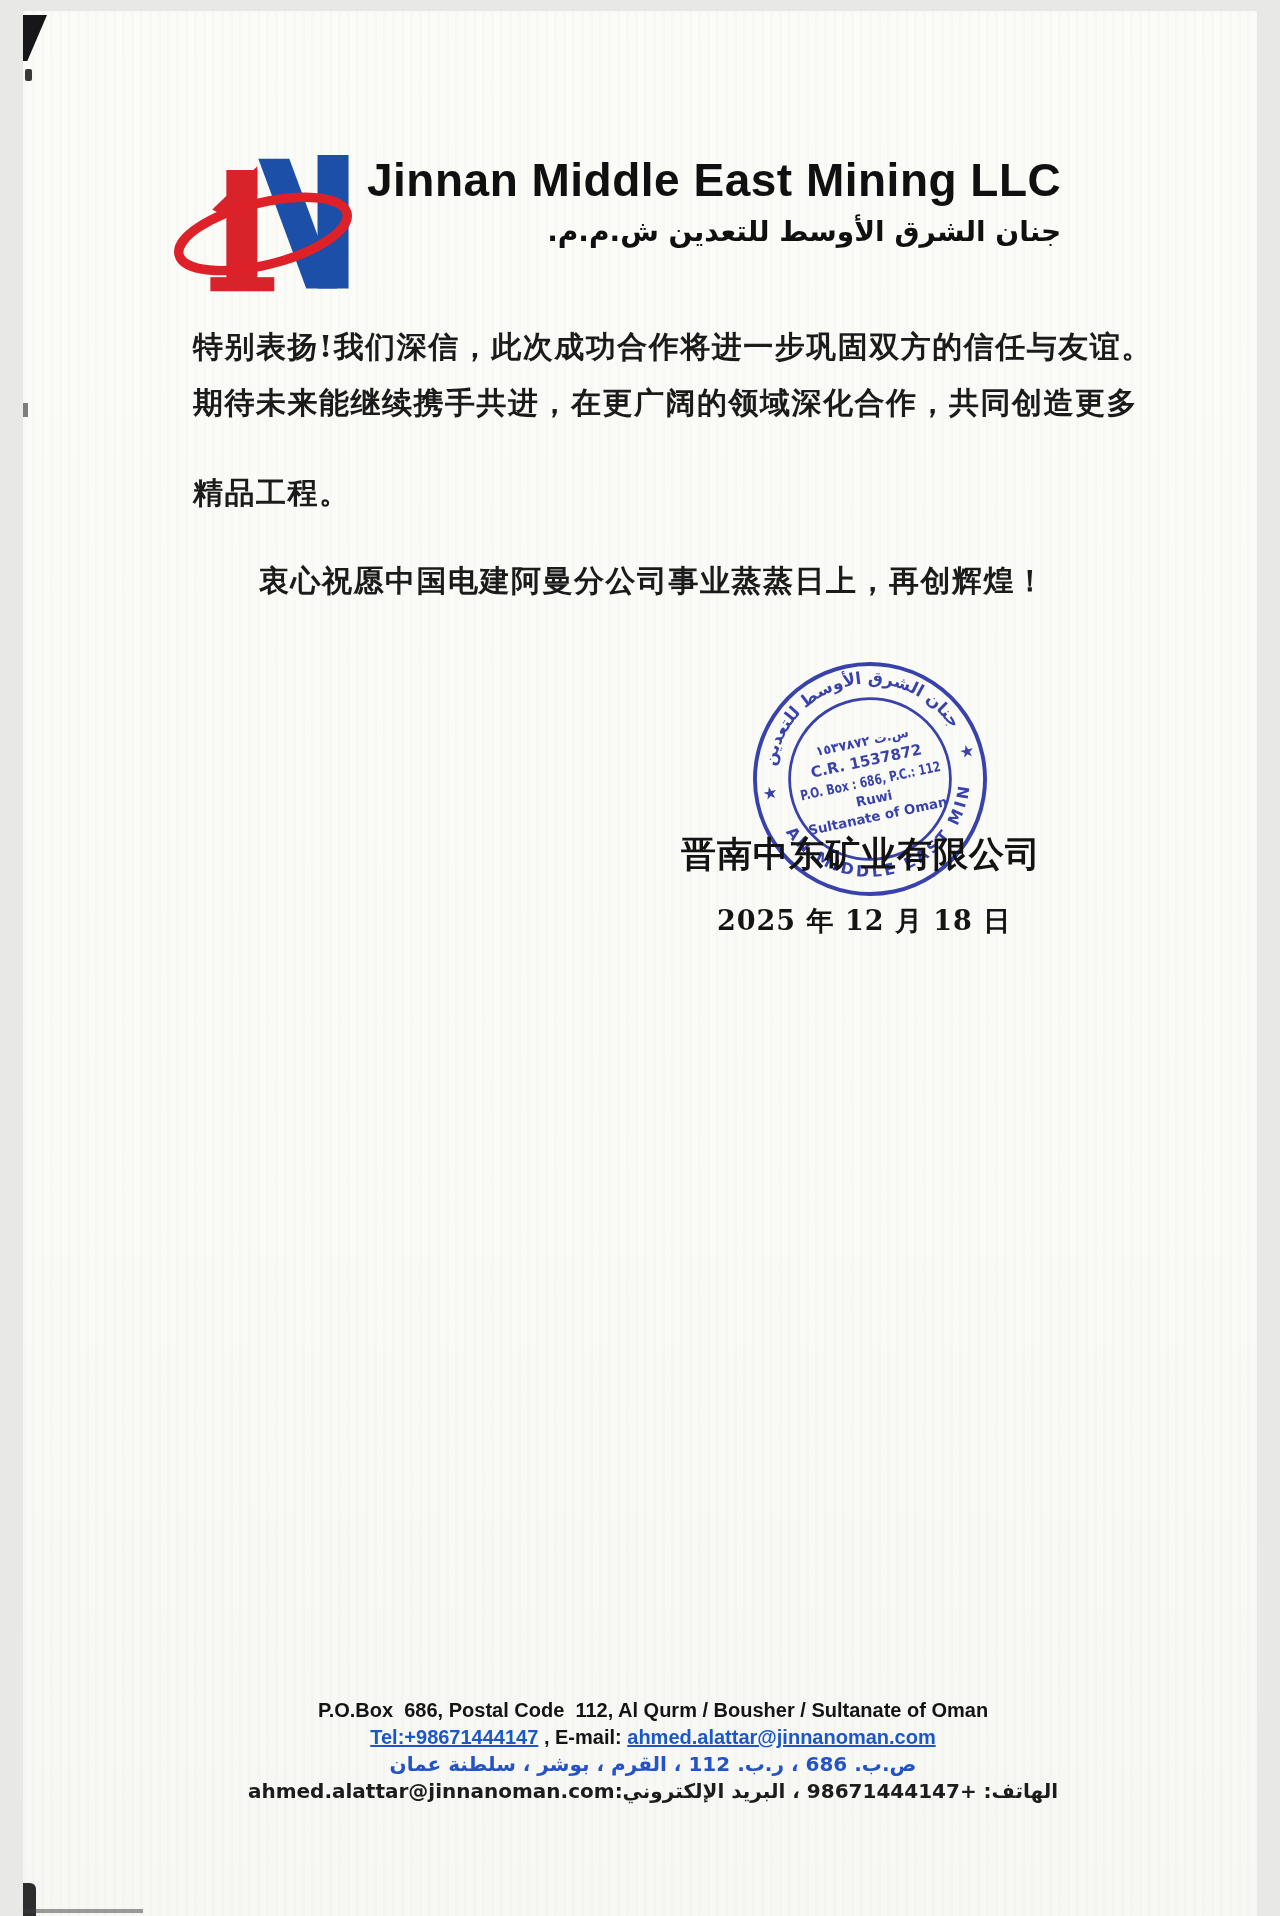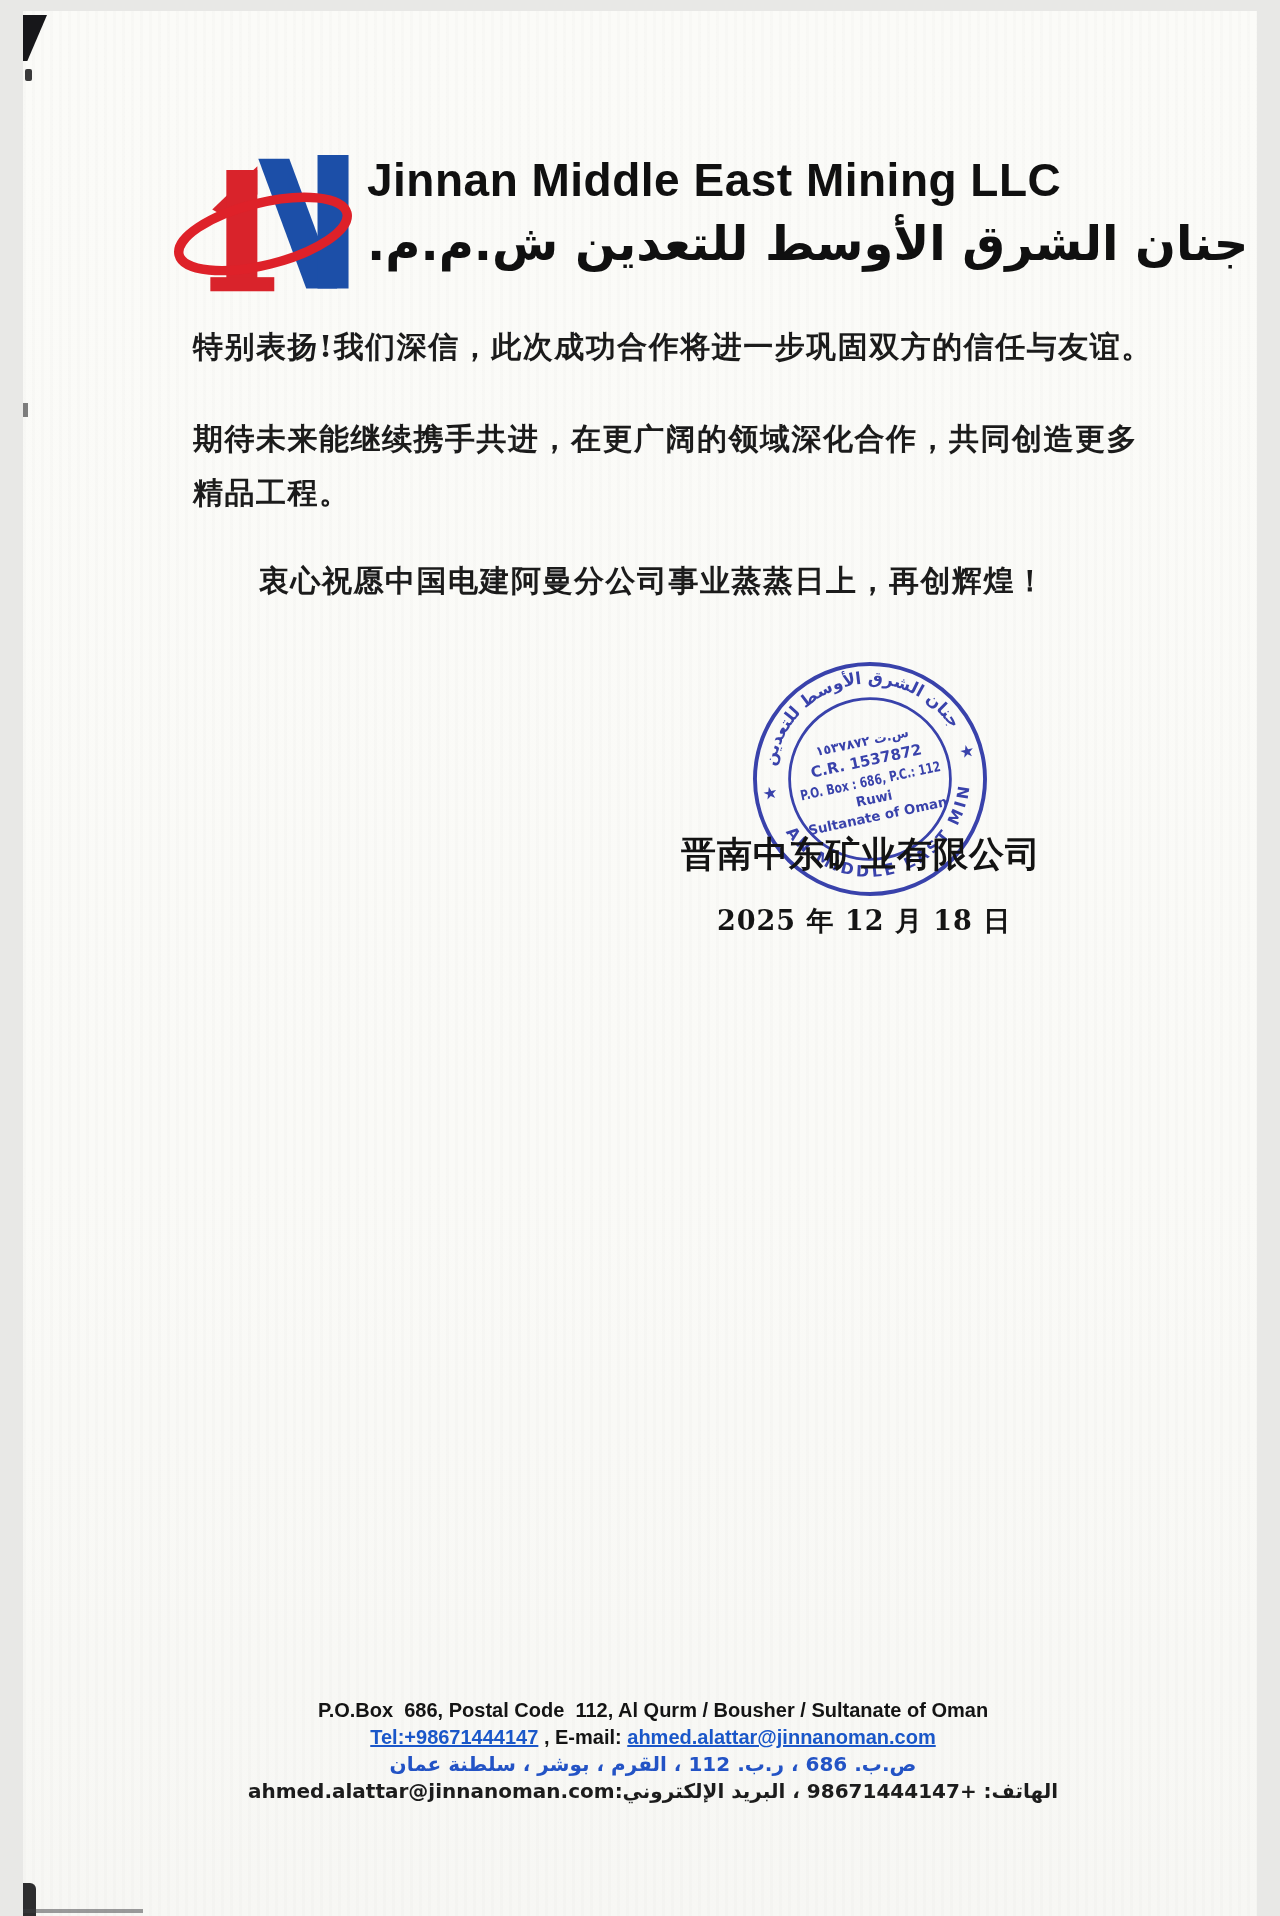--- a/index.html
+++ b/index.html
@@ -19,29 +19,29 @@
   .art.corner-dot{left:2px; top:58px; width:7px; height:12px; border-radius:2px; opacity:.85;}
   .art.edge-tick{left:0; top:392px; width:5px; height:14px; opacity:.55;}
   .art.bottom-blob{left:0; top:1872px; width:13px; height:44px; border-radius:0 6px 6px 0; opacity:.9;}
   .art.bottom-line{left:0; top:1906px; width:342px; height:7px; background:#2d2d30; opacity:.85;}
   .art.bottom-line2{left:0; top:1898px; width:120px; height:4px; background:#3c3c40; opacity:.5;}
 
   
   .logo{position:absolute; left:146px; top:136px; width:188px; height:156px;}
   .names{position:absolute; left:344px; top:142px;}
   .name-en{font-size:46px; font-weight:bold; letter-spacing:.5px; color:#101010; white-space:nowrap;}
-  .name-ar{font-size:48px; font-weight:bold; margin-top:8px; color:#101010;
+  .name-ar{font-size:28px; font-weight:bold; margin-top:8px; color:#101010;
            font-family:"DejaVu Sans", sans-serif; white-space:nowrap;}
 
   
   .cnline{position:absolute; left:170px; white-space:nowrap;
           font-family:"DejaVu Serif","DejaVu Sans",serif;
           font-size:30px; font-weight:600; letter-spacing:1.5px; color:#1b1b1b;}
   .cnline.l1{top:316px;}
-  .cnline.l2{top:408px;}
+  .cnline.l2{top:372px;}
   .cnline.l3{top:462px;}
   .cnline.p2{top:550px; left:236px;}
 
   
   .stamp{position:absolute; left:713px; top:634px; width:268px; height:268px; opacity:.93;}
 
   
   .cn-company{position:absolute; left:658px; top:820px; white-space:nowrap;
           font-family:Liberation Serif, serif;
           font-size:35px; font-weight:700; letter-spacing:1px; color:#131313;text-align:right;}

